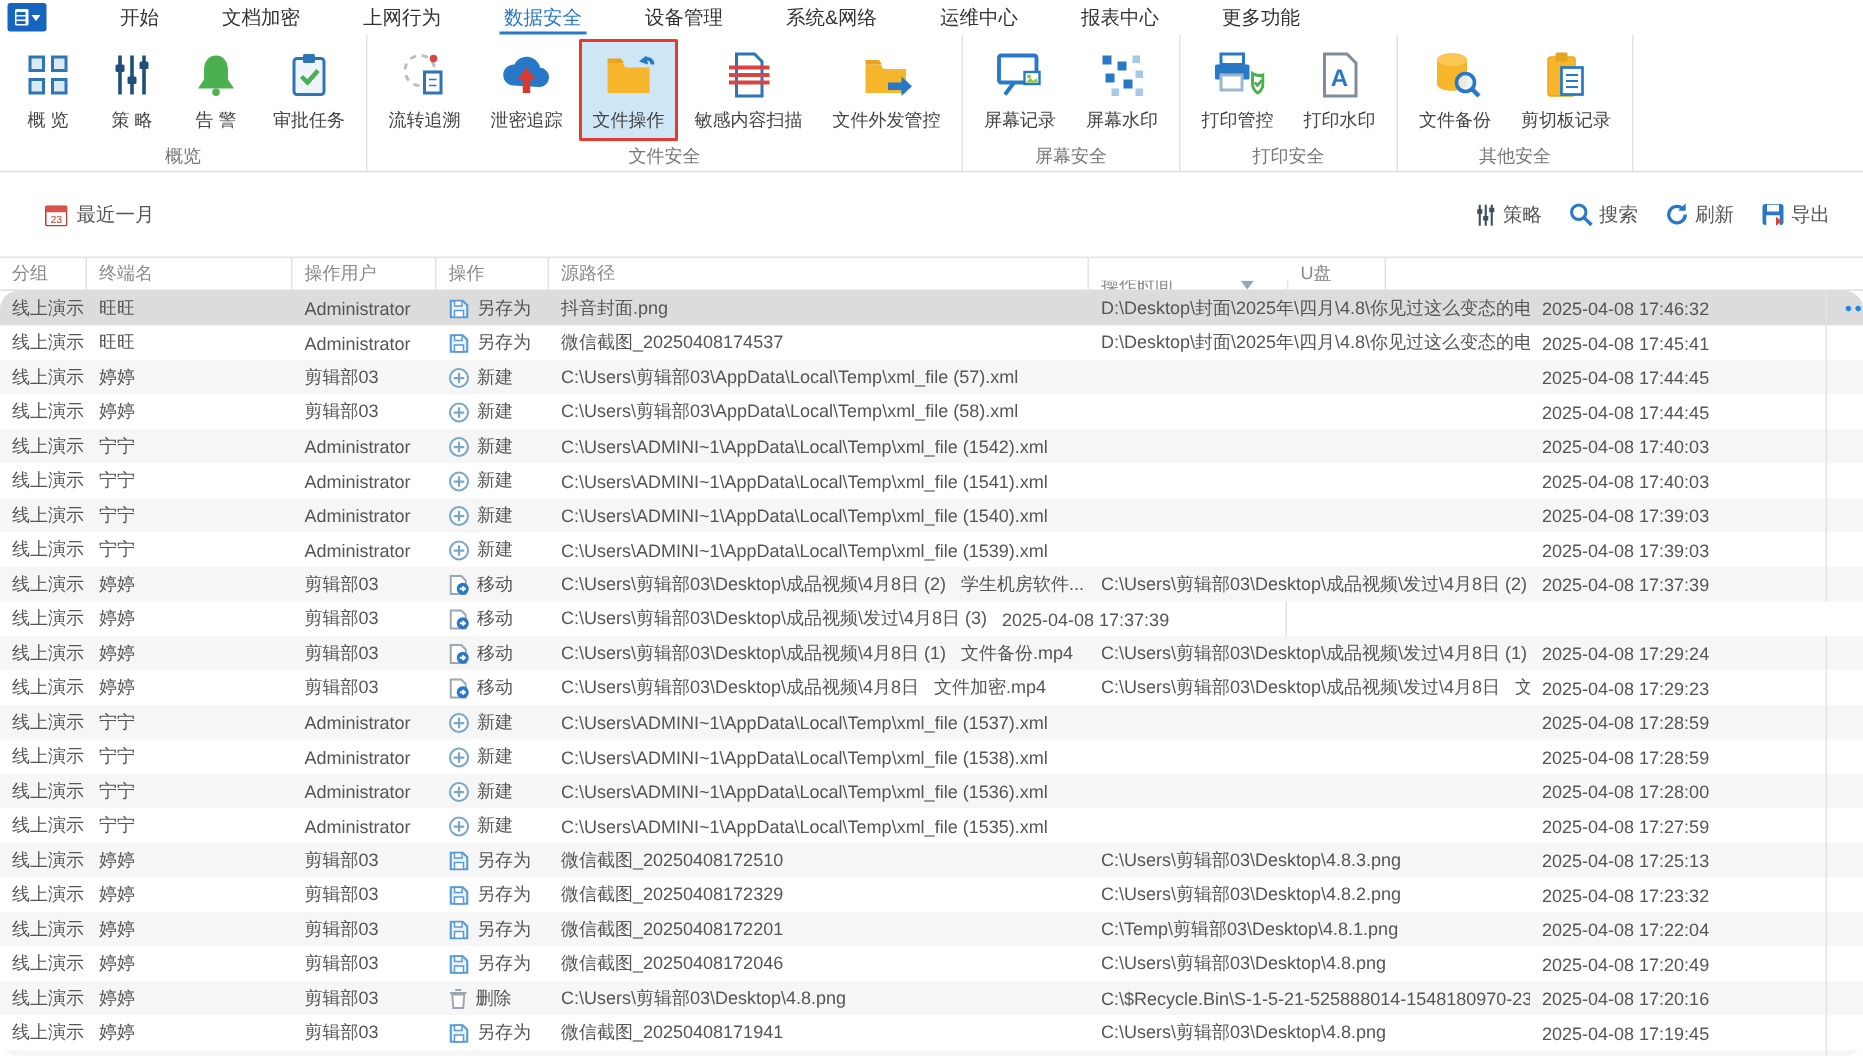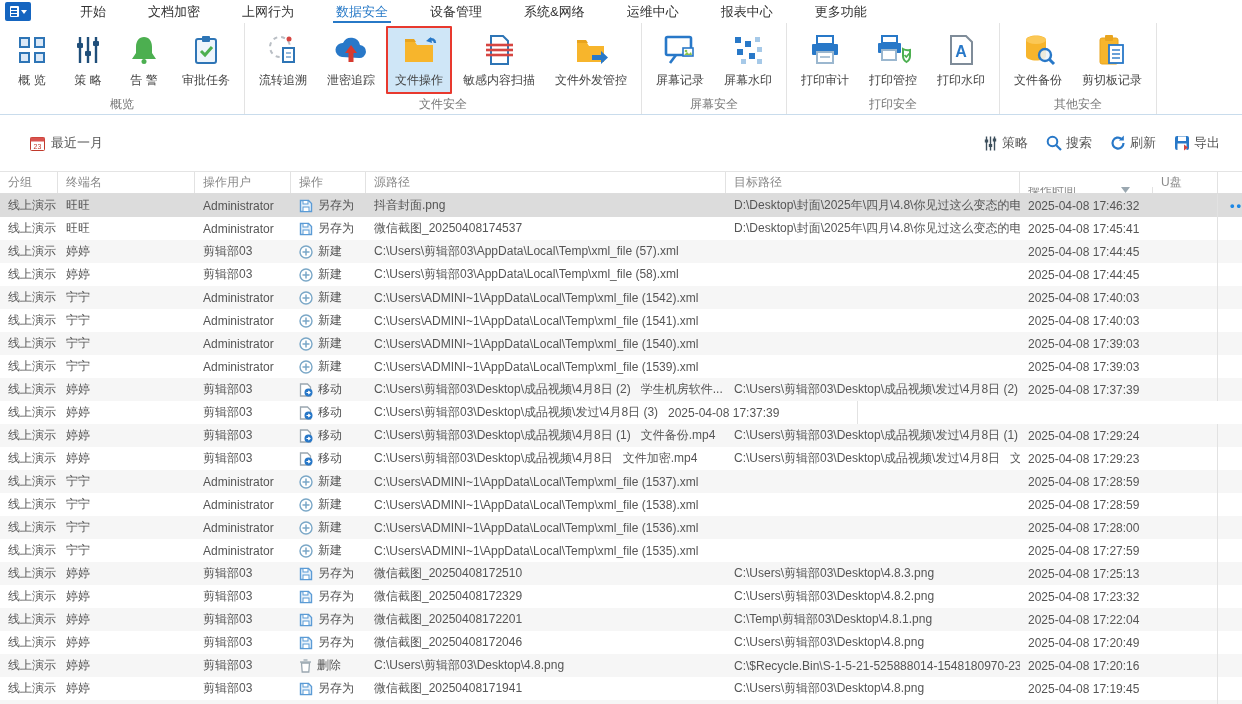--- a/index.html
+++ b/index.html
@@ -39,21 +39,21 @@
   .datechip { display:flex; align-items:center; gap:6px; font-size:13px; color:#555; cursor:pointer; }
   .factions { display:flex; align-items:center; gap:18px; }
   .faction { display:flex; align-items:center; gap:4px; font-size:13px; color:#555; cursor:pointer; }
 
   
   .table { flex:1; display:flex; flex-direction:column; overflow:hidden; border-top:1px solid #e4e4e4; }
   .thead { height:22px; display:flex; flex:none; border-bottom:1px solid #ddd; background:#fff; }
   .th { font-size:12px; color:#8a8a8a; display:flex; align-items:center; padding:0 8px;
     border-right:1px solid #e2e2e2; white-space:nowrap; overflow:hidden; position:relative; cursor:pointer; }
   .th .flt { margin-left:auto; padding-right:14px; }
-  .tbody { flex:1; overflow:hidden; }
+  .tbody { flex:1; overflow:hidden;border-radius:12px; }
   .tr { height:23px; display:flex; background:#fff; cursor:pointer; }
   .tr.alt { background:#f6f6f6; }
   .tr.selected { background:#dcdcdc; }
   .td { font-size:12px; color:#555; display:flex; align-items:center; padding:0 8px;
     white-space:pre; overflow:hidden; }
   .td.usb { border-right:1px solid #e2e2e2; }
   .opcell { display:flex; align-items:center; gap:5px; }
   .more { color:#1e88e5; font-size:13px; letter-spacing:2px; font-weight:bold; cursor:pointer; padding-left:4px; }
   svg { display:block; }
 </style>
@@ -223,31 +223,20 @@
                 </g>
               </svg>
             </div>
             <div class="rtext">屏幕水印</div>
           </div>
         </div>
         <div class="rlabel">屏幕安全</div>
       </div>
       <div class="rgroup">
         <div class="ritems">
-          <div class="ritem">
-            <div class="ricon">
-              <svg width="34" height="34" viewBox="0 0 34 34">
-                <rect x="9" y="3" width="16" height="8" fill="#fff" stroke="#2878c8" stroke-width="2"></rect>
-                <rect x="4" y="11" width="26" height="11" rx="1" fill="#2878c8"></rect>
-                <rect x="9" y="19" width="16" height="11" fill="#fff" stroke="#9bb7cf" stroke-width="2"></rect>
-                <line x1="12" y1="24" x2="22" y2="24" stroke="#9bb7cf" stroke-width="1.6"></line>
-              </svg>
-            </div>
-            <div class="rtext">打印审计</div>
-          </div>
           <div class="ritem">
             <div class="ricon">
               <svg width="36" height="34" viewBox="0 0 36 34">
                 <rect x="7" y="3" width="15" height="7" fill="#fff" stroke="#2878c8" stroke-width="2"></rect>
                 <rect x="3" y="10" width="23" height="10" rx="1" fill="#2878c8"></rect>
                 <rect x="7" y="17" width="14" height="10" fill="#fff" stroke="#9bb7cf" stroke-width="2"></rect>
                 <path d="M28 16c2.5 1.5 5 1.5 7 1v6c0 4-3.5 6-3.5 6S28 27 28 23z" fill="#fff" stroke="#4caf50" stroke-width="2"></path>
                 <path d="M29.5 22l1.8 2 3-3.5" fill="none" stroke="#4caf50" stroke-width="1.8"></path>
               </svg>
             </div>
@@ -367,23 +356,20 @@
         </div>
         <div class="th" style="width: 96px;">
           <span>操作用户</span>
         </div>
         <div class="th" style="width: 75px;">
           <span>操作</span>
         </div>
         <div class="th" style="width: 360px;">
           <span>源路径</span>
         </div>
-        <div class="th" style="width: 294px;">
-          <span>目标路径</span>
-        </div>
         <div class="th" style="width: 133px; margin-top: 15px;">
           <span>操作时间</span>
           <span class="flt">
             <svg width="9" height="6" viewBox="0 0 9 6">
               <path d="M0 0h9L4.5 6z" fill="#9aa7b0"></path>
             </svg>
           </span>
         </div>
         <div class="th" style="width: 65px;">
           <span>U盘</span>

